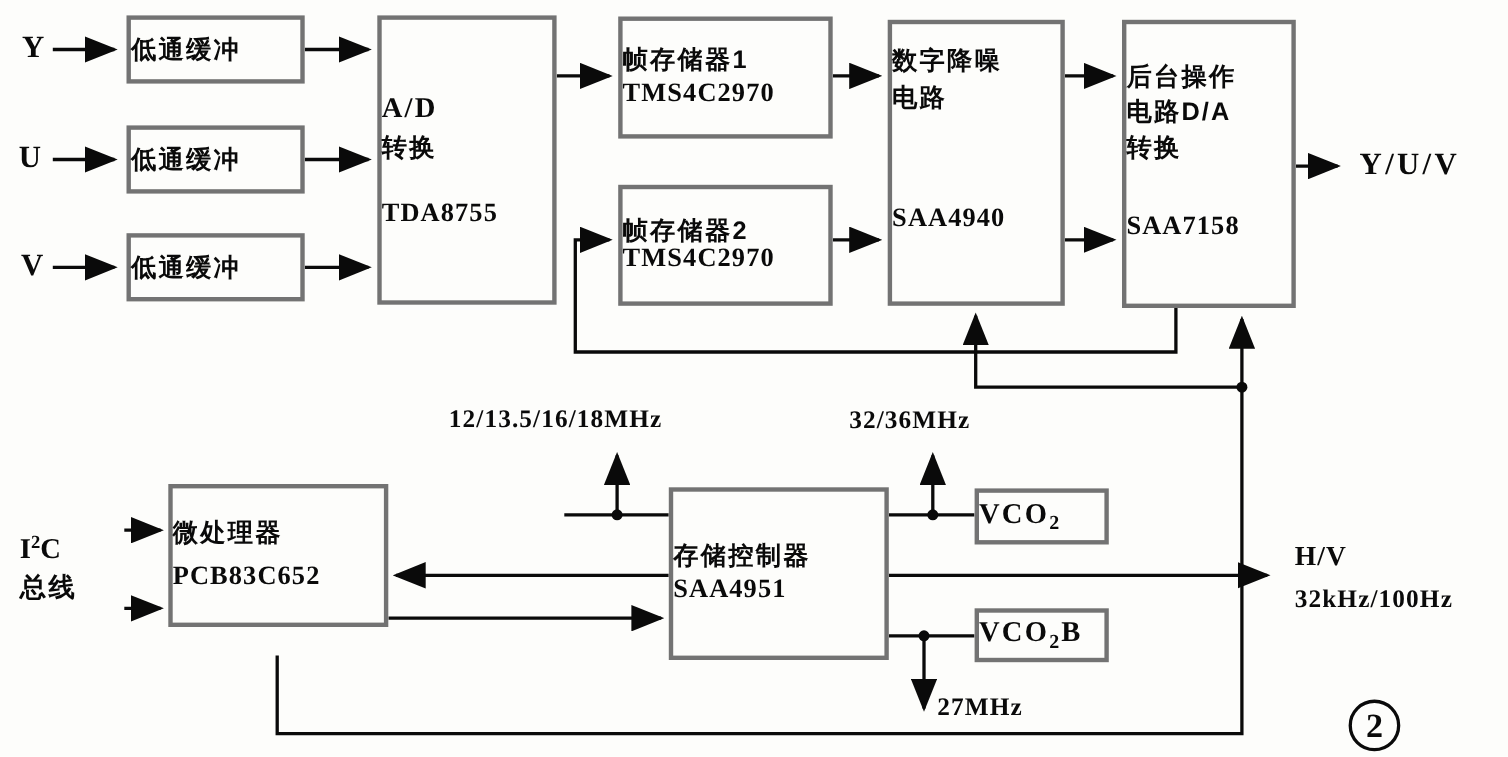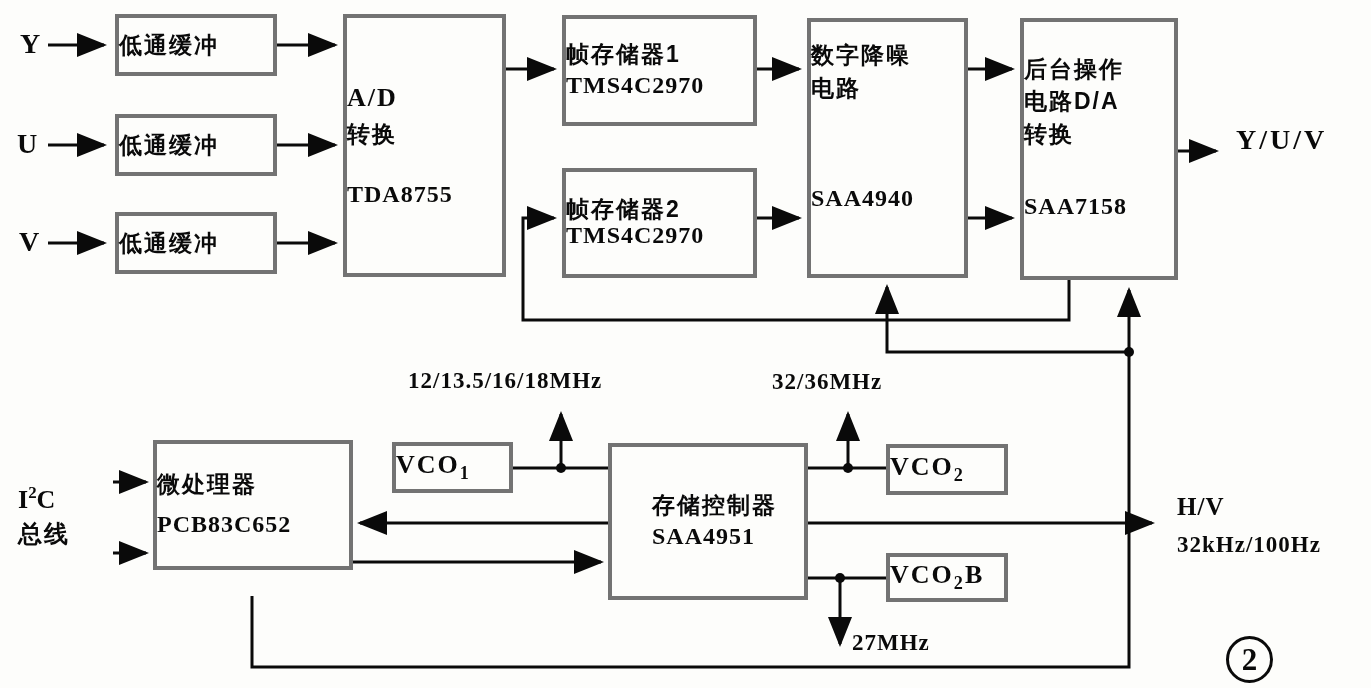--- a/index.html
+++ b/index.html
@@ -144,42 +144,39 @@
     <span class="cn">电路D/A</span>
     <span class="cn">转换</span>
     <span class="chip" style="margin-top:40px;">SAA7158</span>
   </div>
 
   <div class="block" style="left:153px; top:440px; width:200px; height:130px; gap:14px;">
     <span class="cn">微处理器</span>
     <span class="chip">PCB83C652</span>
   </div>
 
-  <div class="block" style="left:608px; top:443px; width:200px; height:157px; gap:5px;padding-left:40px;">
+  <div class="block" style="left:608px; top:443px; width:200px; height:157px; gap:5px;">
     <span class="cn">存储控制器</span>
     <span class="chip">SAA4951</span>
   </div>
 
-  <div class="block" style="left:392px; top:442px; width:121px; height:51px;">
-    <span class="latin"><span>VCO</span><sub>1</sub><span></span></span>
-  </div>
 
   <div class="block" style="left:886px; top:444px; width:122px; height:51px;">
     <span class="latin"><span>VCO</span><sub>2</sub><span></span></span>
   </div>
 
   <div class="block" style="left:886px; top:553px; width:122px; height:49px;">
     <span class="latin"><span>VCO</span><sub>2</sub><span>B</span></span>
   </div>
 
   <div class="lbl io" style="left:20px; top:28px;">Y</div>
   <div class="lbl io" style="left:17px; top:128px;">U</div>
   <div class="lbl io" style="left:19px; top:226px;">V</div>
 
-  <div class="lbl io" style="left:1236px; top:124px; letter-spacing:3px;font-family:Liberation Serif, serif;">Y/U/V</div>
+  <div class="lbl io" style="left:1236px; top:134px; letter-spacing:3px;font-family:Liberation Serif, serif;">Y/U/V</div>
 
   <div class="lbl" style="left:18px; top:483px;">
     <div class="io" style="font-size:26px;"><span>I</span><sup>2</sup><span>C</span></div>
     <div class="cn" style="font-size:24px; margin-top:3px;">总线</div>
   </div>
 
   <div class="lbl freq" style="left:408px; top:368px;">12/13.5/16/18MHz</div>
   <div class="lbl freq" style="left:772px; top:369px;">32/36MHz</div>
   <div class="lbl freq" style="left:852px; top:630px;">27MHz</div>
 

